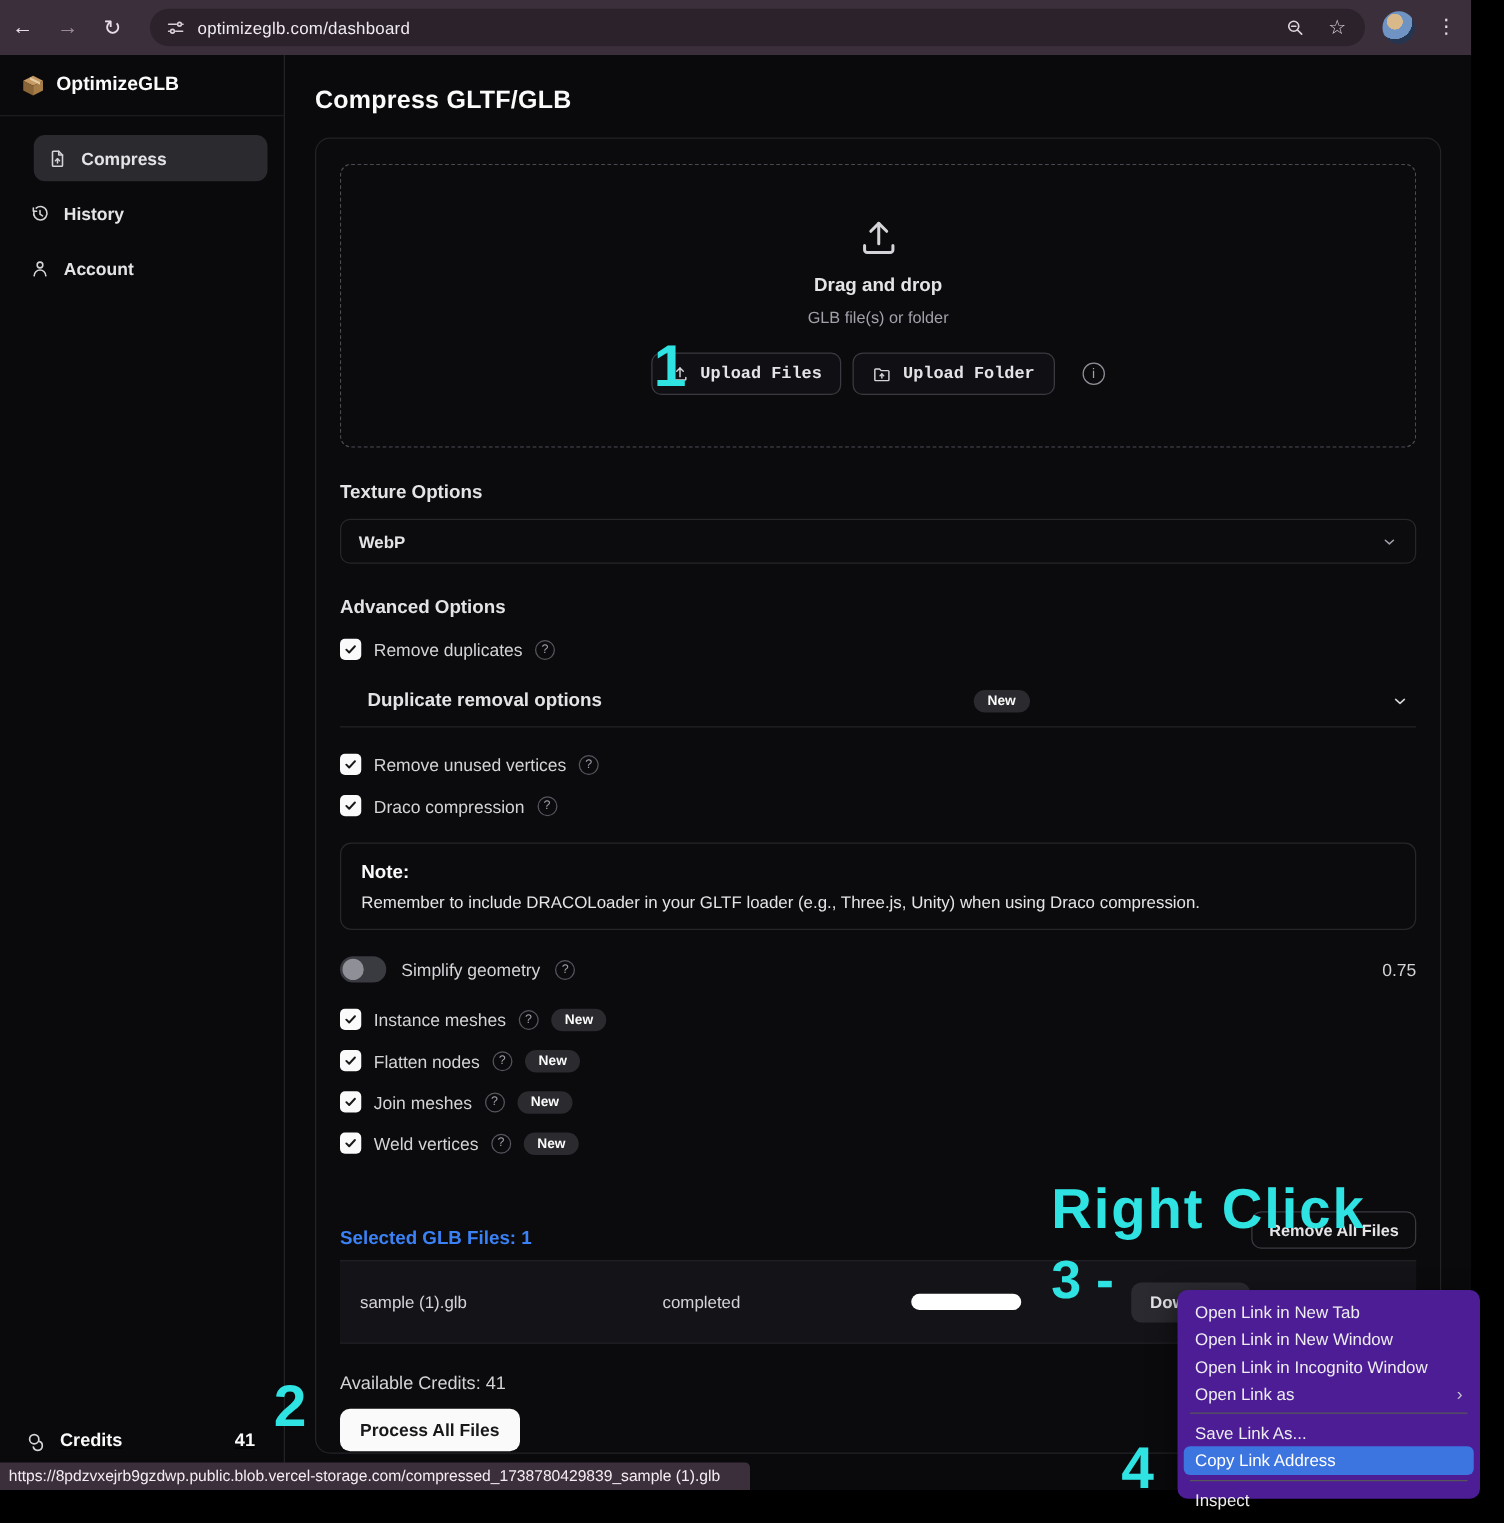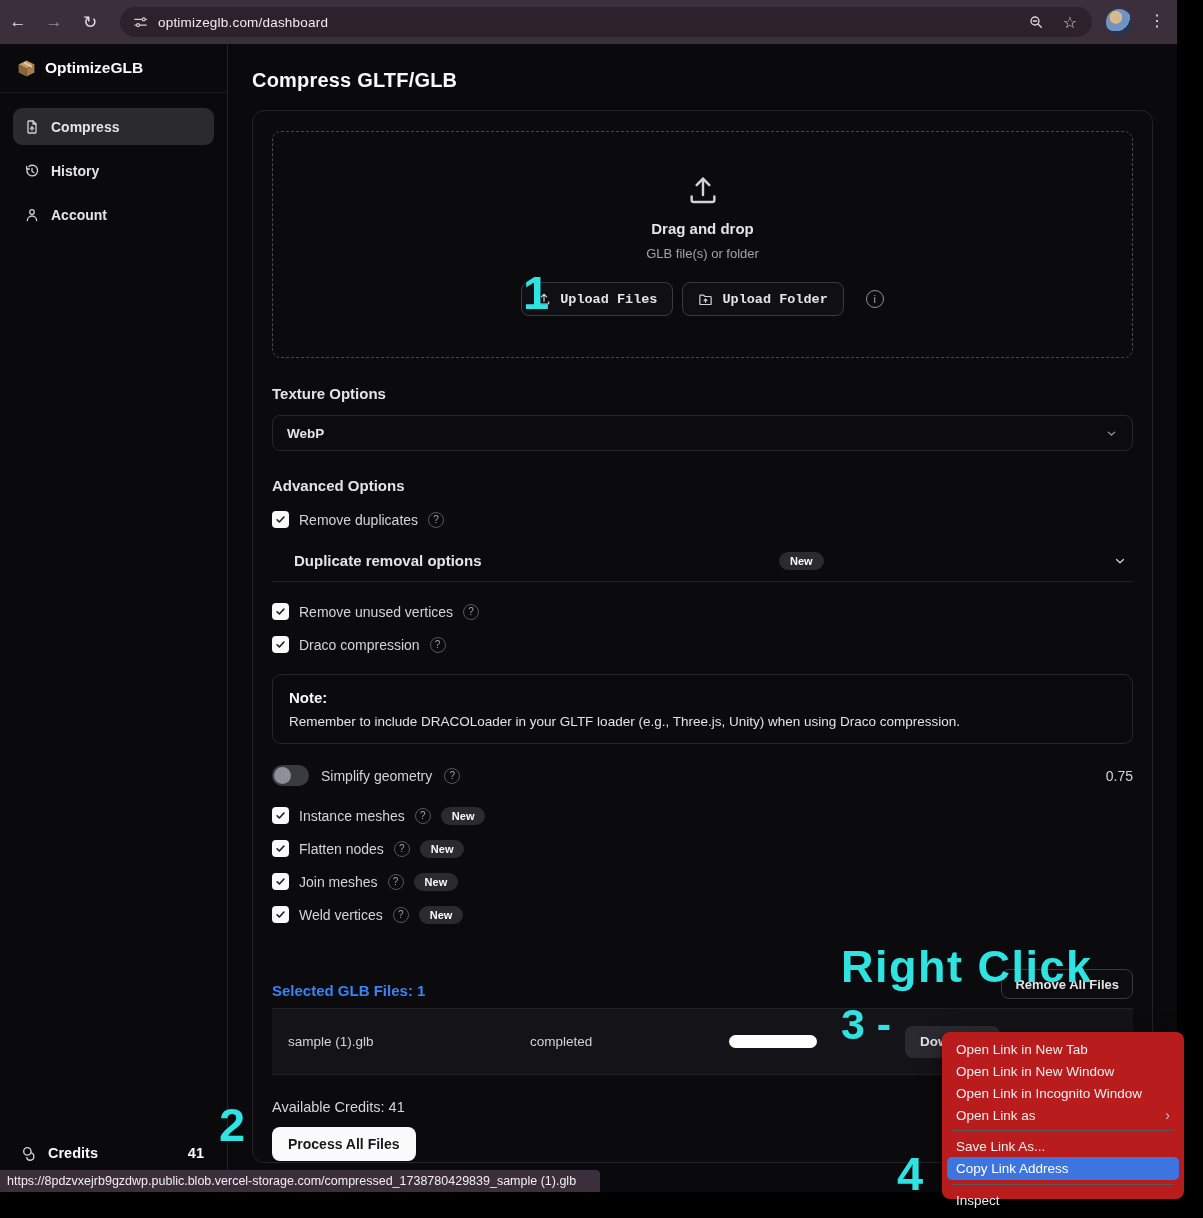--- a/index.html
+++ b/index.html
@@ -21,21 +21,21 @@
             background:radial-gradient(circle at 38% 32%, #d9b88a 0 26%, #6f94c4 27% 58%, #253550 59%); }
   .dots { position:absolute; left:1149px; top:11px; color:#e8dee8; font-size:16px; cursor:pointer; }
 
   
   .app { position:absolute; left:0; top:44px; right:0; bottom:0; background:#0a0a0c; }
 
   .sidebar { position:absolute; left:0; top:0; width:228px; height:100%; border-right:1px solid #232327; }
   .brand { height:49px; display:flex; align-items:center; gap:9px; padding:0 17px; border-bottom:1px solid #1c1c20; color:#fafafa; font-weight:700; font-size:15.5px; }
   .side-nav { padding:15px 13px; }
   .nav-item { height:37px; border-radius:9px; display:flex; align-items:center; gap:11px; padding:0 11px; color:#e4e4e7; font-size:14px; font-weight:600; margin-bottom:7px; cursor:pointer; }
-  .nav-item.active { background:#2a2a2f; }
+  .nav-item.active { background:#2a2a2f;margin-left:14px; }
   .nav-item .ic { display:flex; color:#d4d4d8; }
   .side-footer { position:absolute; left:13px; right:15px; top:1096px;text-decoration:underline; }
   .credits-row { display:flex; align-items:center; gap:10px; color:#fafafa; font-size:14.5px; font-weight:600; padding:0 8px; height:26px; }
   .credits-row .ic { display:flex; color:#d4d4d8; }
   .credits-val { margin-left:auto; font-weight:700; }
   .buy-btn { margin-top:9px; height:60px; width:100%; border:1px solid #3a3a41; border-radius:10px; display:flex; justify-content:center; gap:10px; padding-top:13px; color:#fafafa; font-weight:700; font-size:15px; background:#0c0c0f; cursor:pointer; }
   .buy-btn .ic { display:flex; color:#fafafa; }
 
   .main-title { position:absolute; left:252px; top:25px; font-size:20px; font-weight:700; color:#fafafa; letter-spacing:.2px; }
 
@@ -86,21 +86,21 @@
   .progress-track { width:88px; height:13px; border-radius:7px; background:#fff; }
   .dl-btn { height:32px; padding:0 15px; margin-left:20px; background:#2a2a30; border:none; border-radius:8px; color:#e4e4e7; font-size:13.5px; font-weight:600; width:fit-content; cursor:pointer; font-family:inherit; }
 
   .avail { margin-top:24px; color:#d4d4d8; font-size:14.5px; }
   .process { margin-top:12px; height:34px; padding:0 16px; background:#fafafa; color:#18181b; border:none; border-radius:8px; font-size:14px; font-weight:600; cursor:pointer; font-family:inherit; }
 
   
   .statusbar { position:absolute; left:0; top:1170px; width:600px; height:22px; background:#3c2f3c; color:#f3edf3; font-size:12.5px; display:flex; align-items:center; padding-left:7px; border-top-right-radius:4px; z-index:40; white-space:nowrap; overflow:hidden; }
 
   
-  .cmenu { position:absolute; left:942px; top:1032px; width:242px; height:167px; background:#b91c1c; border-radius:8px; padding-top:6px; z-index:50; box-shadow:0 8px 22px rgba(0,0,0,.55); }
+  .cmenu { position:absolute; left:942px; top:1032px; width:242px; height:167px; background:#4c1d95; border-radius:8px; padding-top:6px; z-index:50; box-shadow:0 8px 22px rgba(0,0,0,.55); }
   .mi { height:22px; display:flex; align-items:center; padding:0 9px; margin:0 5px; color:#ededf0; font-size:13.5px; border-radius:5px; cursor:pointer; }
   .mi.hl { background:#3c74e0; color:#fff; height:23px; }
   .mi .sub { margin-left:auto; font-size:14px; color:#c9c9cd; }
   .msep { height:1px; background:#57575b; margin:4px 10px; }
 
   
   .ann { position:absolute; color:#2fe3e3; font-weight:700; z-index:60; line-height:1; }
   .ann-num { font-size:47px; letter-spacing:1px; }
   #ann1 { left:523px; top:269px; }
   #ann2 { left:219px; top:1101px; }

